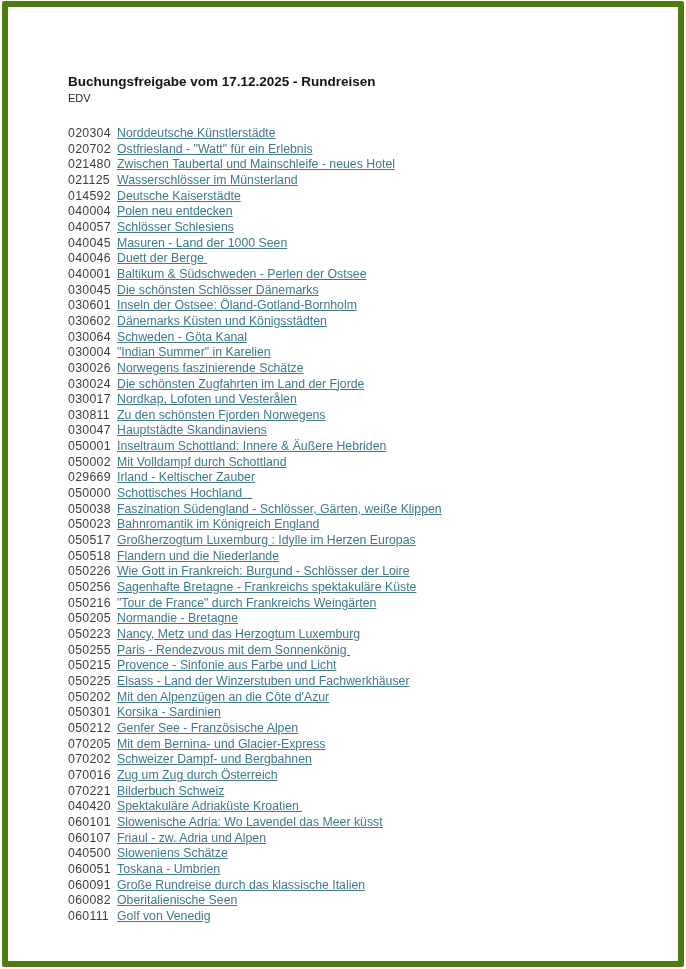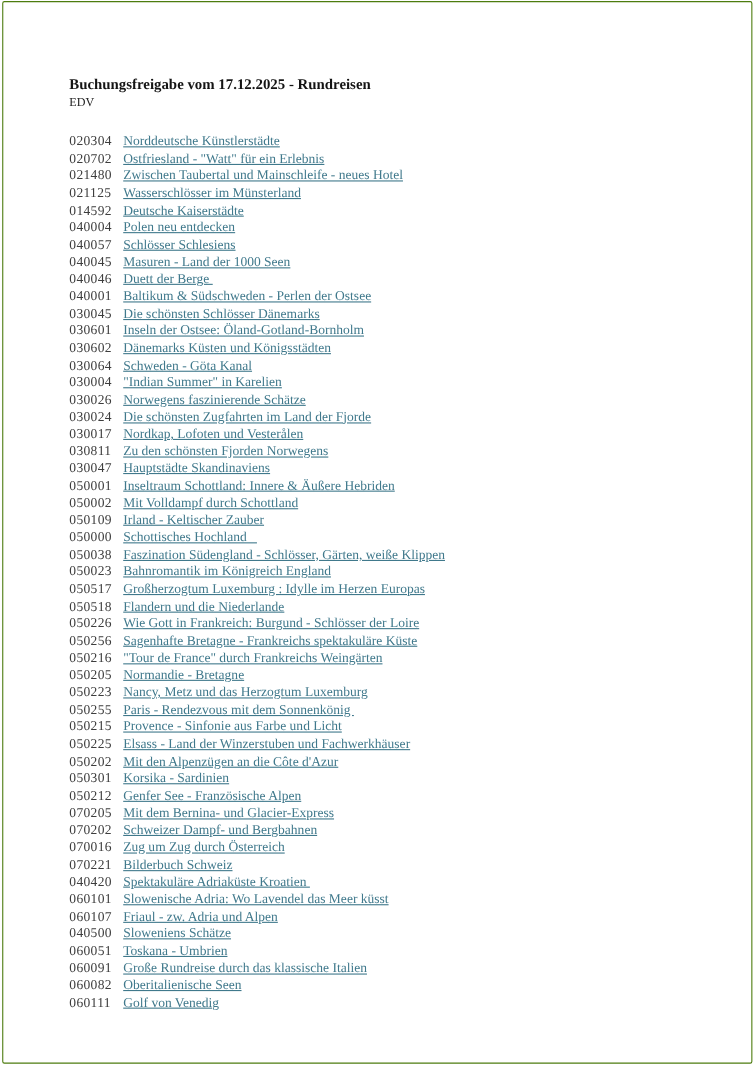--- a/index.html
+++ b/index.html
@@ -6,26 +6,25 @@
   body {
     width: 686px; height: 969px;
     background: #ffffff;
     font-family: "Liberation Sans", sans-serif;
     position: relative;
     overflow: hidden;
   }
   .page {
     position: absolute;
     left: 2px; top: 1px; right: 2px; bottom: 2px;
-    border: 1px solid #4d7c0f;
+    border: 6px solid #4d7c0f;
     border-radius: 2px;
     background: #ffffff;
     box-sizing: border-box;
     padding: 66px 20px 0 60px;
-    font-family: Liberation Serif, serif;
   }
   .title {
     font-size: 13.5px;
     font-weight: bold;
     color: #141414;
     line-height: 17px;
     white-space: nowrap;
   }
   .subtitle {
     font-size: 11px;
@@ -145,21 +144,21 @@
   </div>
       <div class="row">
     <span class="code">050001</span>
     <a class="tour-link">Inseltraum Schottland: Innere &amp; Äußere Hebriden</a>
   </div>
       <div class="row">
     <span class="code">050002</span>
     <a class="tour-link">Mit Volldampf durch Schottland</a>
   </div>
       <div class="row">
-    <span class="code">050109</span>
+    <span class="code">029669</span>
     <a class="tour-link">Irland - Keltischer Zauber</a>
   </div>
       <div class="row">
     <span class="code">050000</span>
     <a class="tour-link">Schottisches Hochland   </a>
   </div>
       <div class="row">
     <span class="code">050038</span>
     <a class="tour-link">Faszination Südengland - Schlösser, Gärten, weiße Klippen</a>
   </div>

